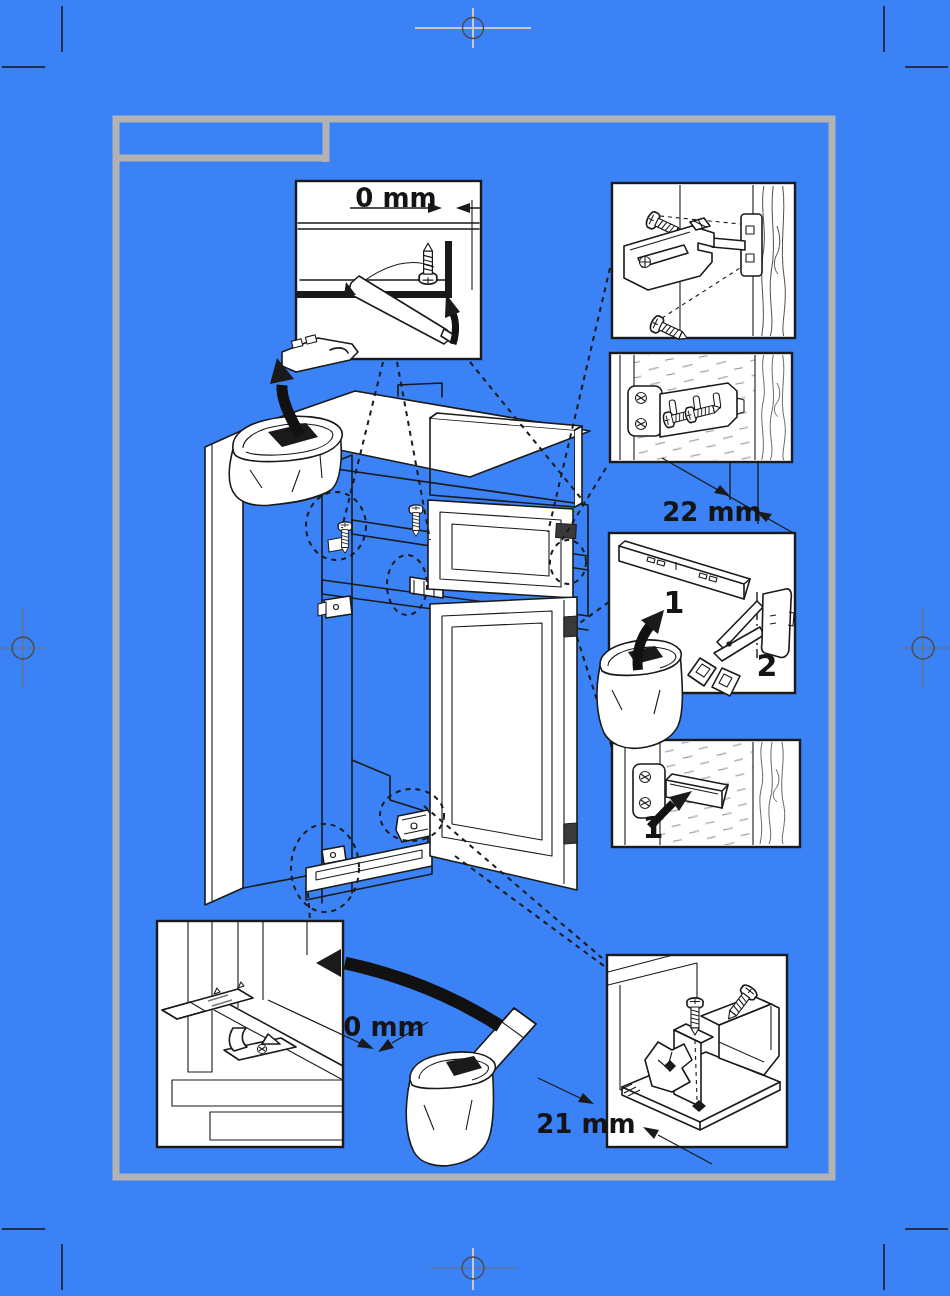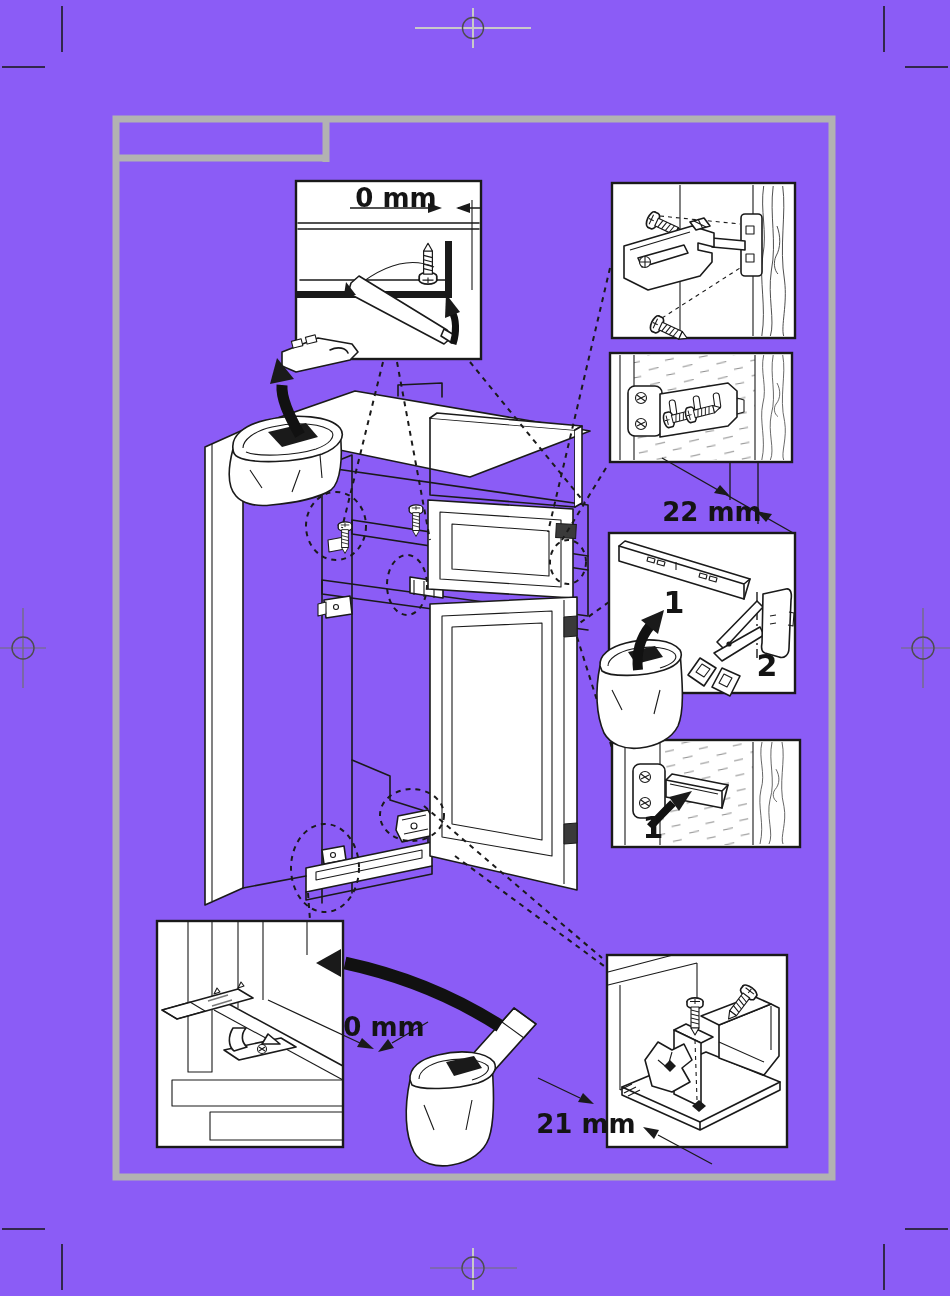--- a/index.html
+++ b/index.html
@@ -1,16 +1,16 @@
 <!DOCTYPE html>
 <html><head>
 <meta charset="utf-8">
 <style>
   html,body{margin:0;padding:0;background:#e8e8e8;}
-  .page{position:relative;width:950px;height:1296px;background:#8b5cf6;margin:0 auto;
+  .page{position:relative;width:950px;height:1296px;background:#3b82f6;margin:0 auto;
         font-family:"DejaVu Sans","Liberation Sans",sans-serif;overflow:hidden;}
   svg{position:absolute;left:0;top:0;}
   .ln{fill:none;stroke:#1a1a1a;stroke-width:1.6;stroke-linejoin:round;stroke-linecap:round;}
   .lnthin{fill:none;stroke:#1a1a1a;stroke-width:1.1;stroke-linejoin:round;}
   .fillw{fill:#ffffff;}
   .blk{fill:#1a1a1a;stroke:none;}
   .dkfill{fill:#3a3a3a;stroke:#1a1a1a;stroke-width:1;}
   .box{fill:#ffffff;stroke:#1a1a1a;stroke-width:2.4;}
   .dash{fill:none;stroke:#1a1a1a;stroke-width:2;stroke-dasharray:5 5;}
   .dashdot{fill:none;stroke:#1a1a1a;stroke-width:1.4;stroke-dasharray:9 4 2 4;}

